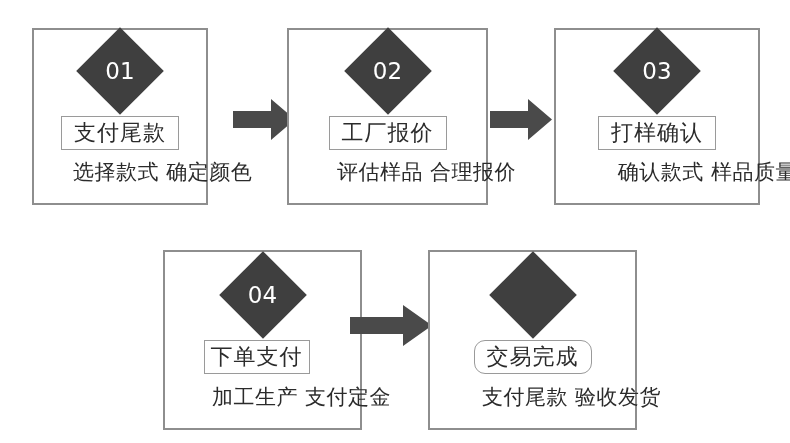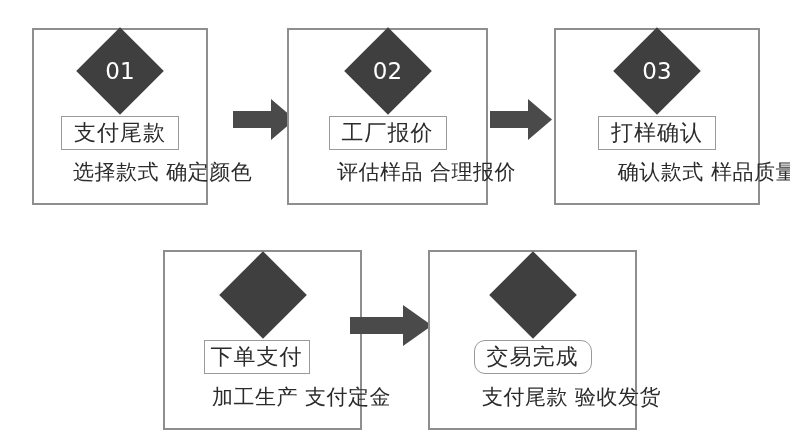--- a/index.html
+++ b/index.html
@@ -123,20 +123,21 @@
 
   <div class="step-box" style="left:554px; top:28px; width:206px; height:177px;">
     <div class="badge" style="top:10px;"></div>
     <div class="badge-num" style="top:10px;">03</div>
     <div class="title-chip" style="top:86px; width:118px; margin-left:-59px;">打样确认</div>
     <div class="desc" style="top:128px;text-align:right;">确认款式 样品质量</div>
   </div>
 
   <div class="step-box" style="left:163px; top:250px; width:199px; height:180px;">
     <div class="badge" style="top:12px;"></div>
+    <div class="badge-num" style="top:12px;">04</div>
     <div class="title-chip" style="top:88px; width:106px; margin-left:-59px;">下单支付</div>
     <div class="desc" style="top:131px;">加工生产 支付定金</div>
   </div>
 
   <div class="arrow" style="left:350px; top:305px; width:82px; height:41px;">
     <svg width="82" height="41" viewBox="0 0 82 41" xmlns="http://www.w3.org/2000/svg">
       <polygon points="0,12 53,12 53,0 82,20.5 53,41 53,29 0,29" fill="#4a4a4a"></polygon>
     </svg>
   </div>
 

